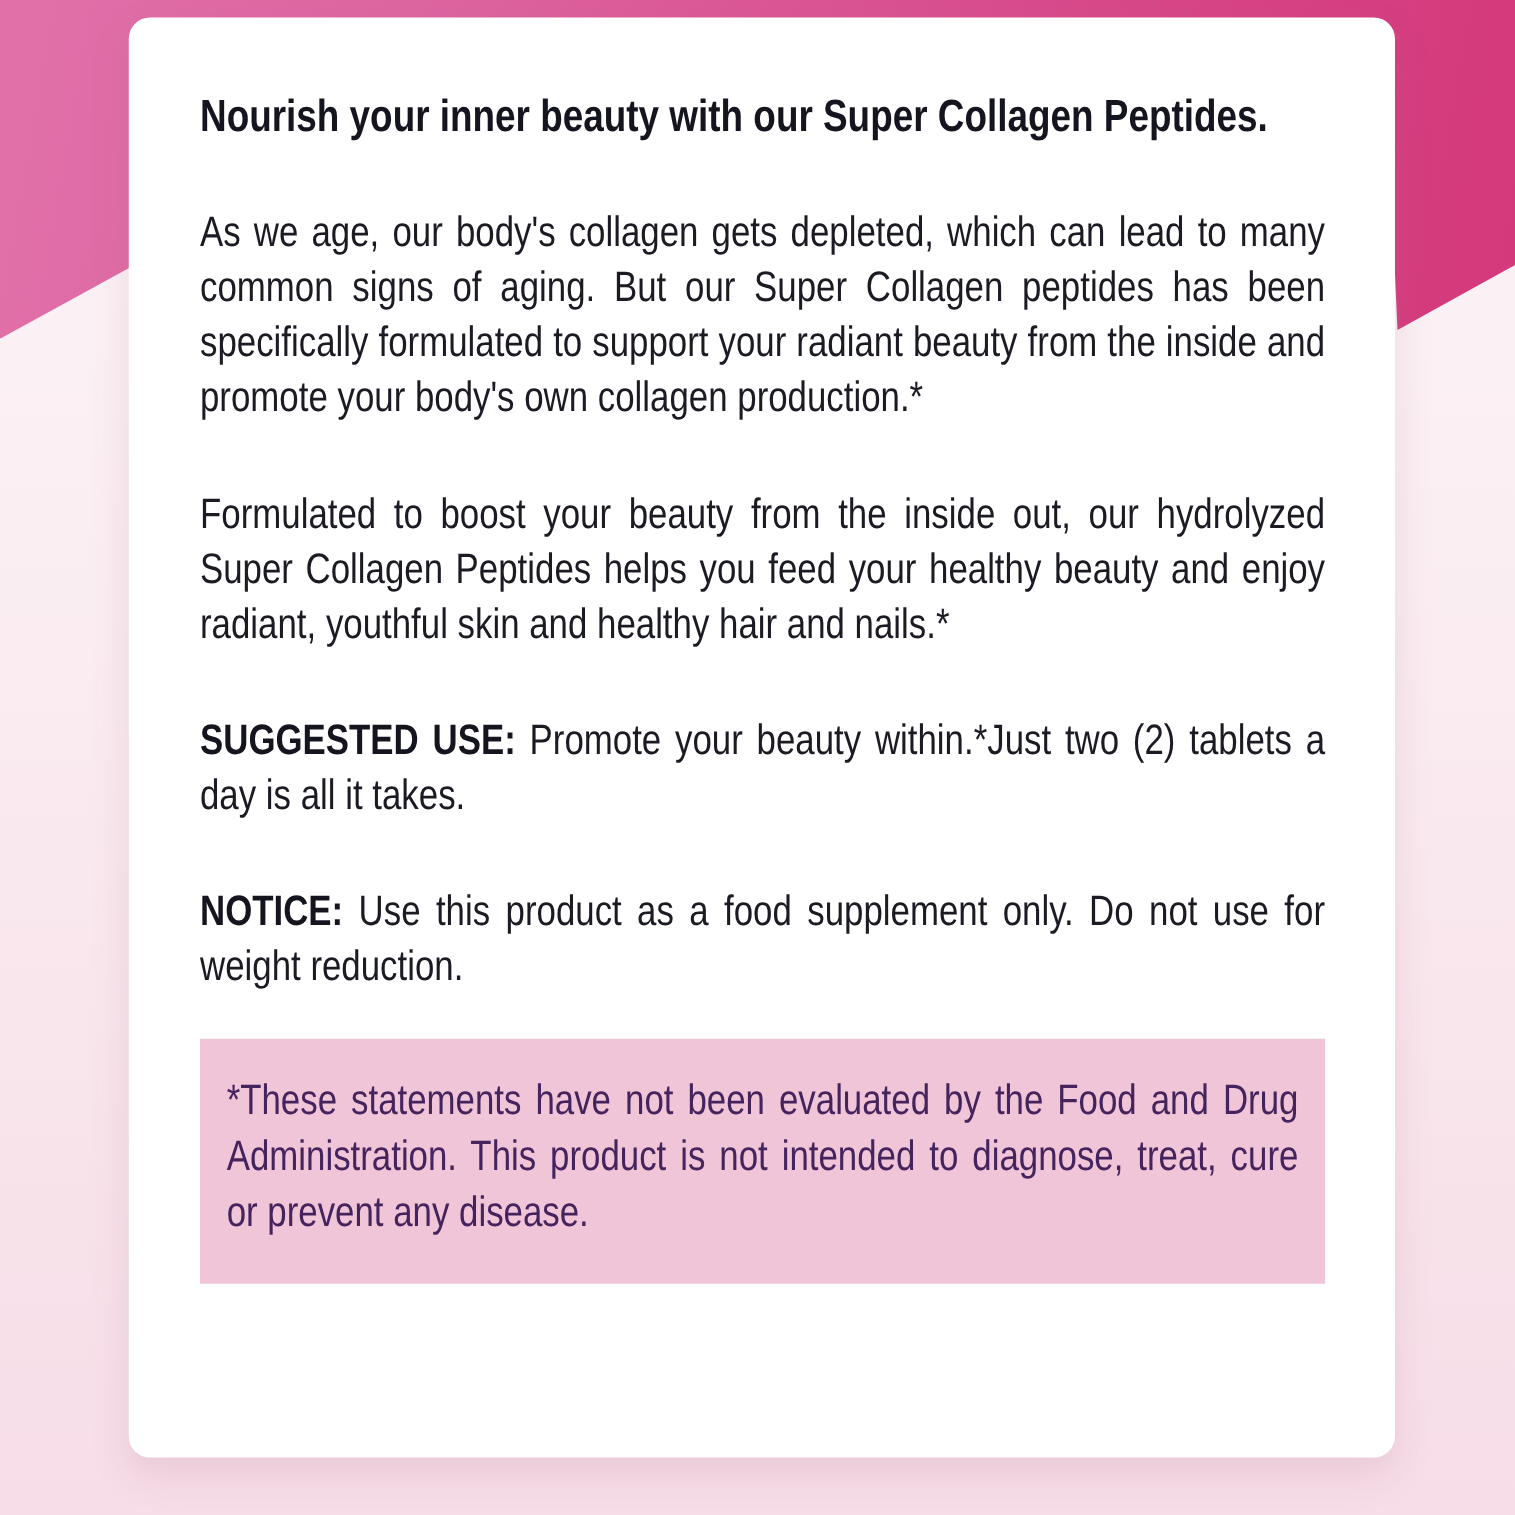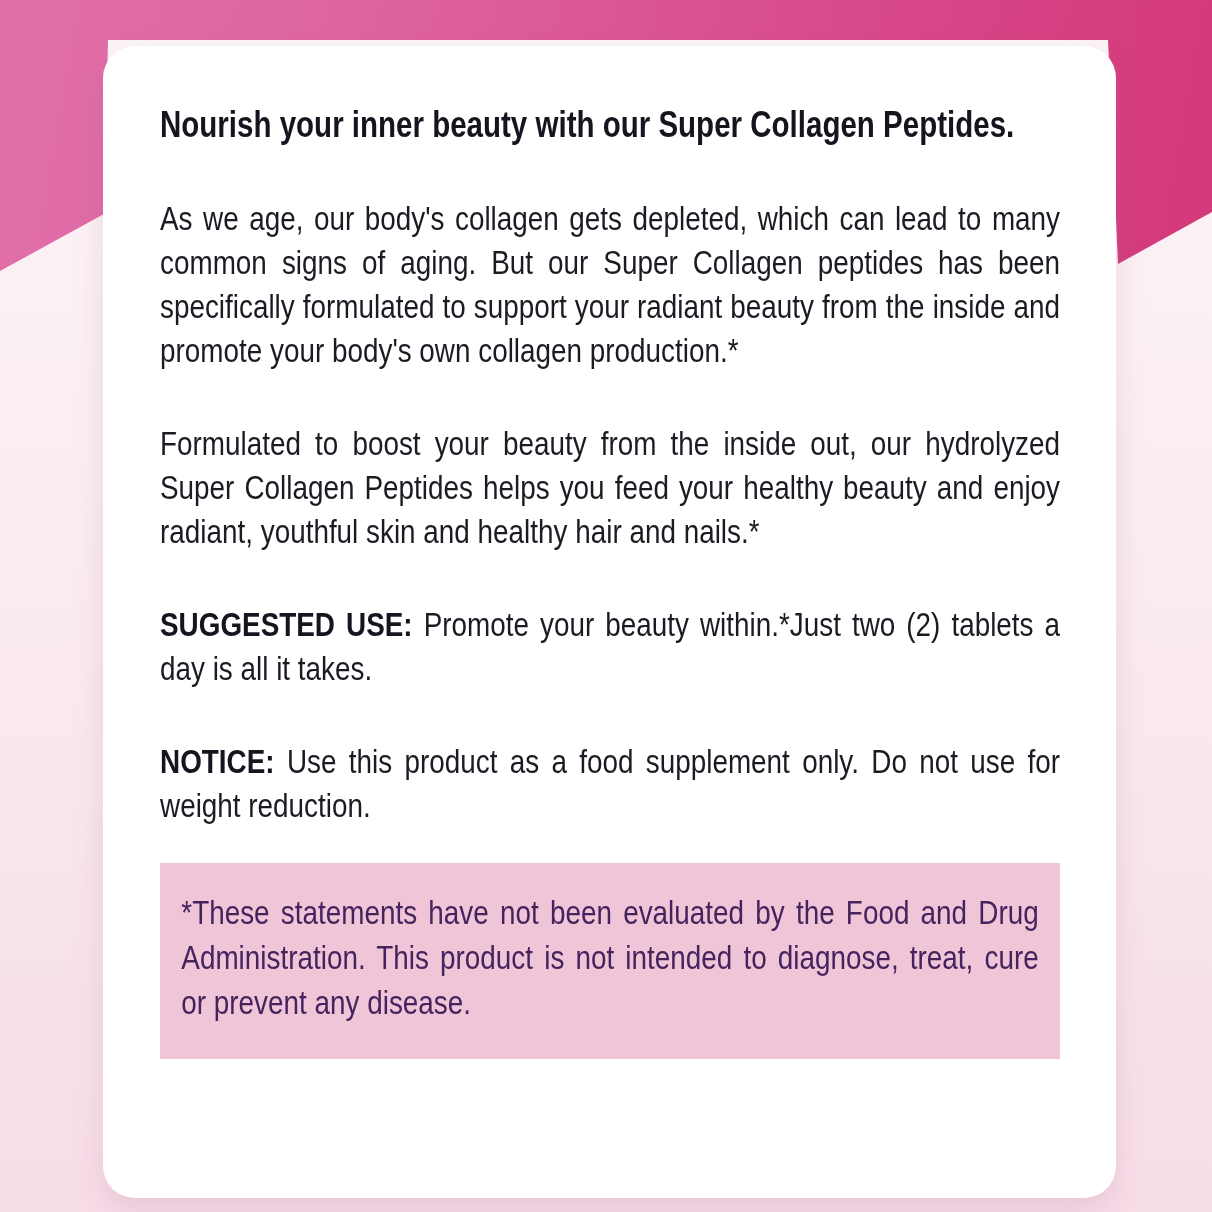--- a/index.html
+++ b/index.html
@@ -23,25 +23,25 @@
     position: absolute;
     left: 0; top: 0;
     width: 1212px;
     height: 1212px;
     background: linear-gradient(100deg, #e170a9 0%, #dd64a0 25%, #d84a8b 60%, #d43a7c 85%, #d43678 100%);
     clip-path: polygon(0 0, 1212px 0, 1212px 212px, 1118px 264px, 1108px 40px, 108px 40px, 104px 214px, 0 271px);
   }
   .card {
     position: absolute;
     left: 103px;
-    top: 46px;
+    top: 14px;
     width: 1013px;
     height: 1152px;
     background: #ffffff;
-    border-radius: 32px;
+    border-radius: 17px;
     box-shadow: 0 14px 30px rgba(173, 104, 136, 0.18);
     box-sizing: border-box;
     padding: 57px 56px 0 57px;
   }
   
   .condense {
     width: 1098px;              
     transform: scaleX(0.8197);
     transform-origin: 0 0;
   }

